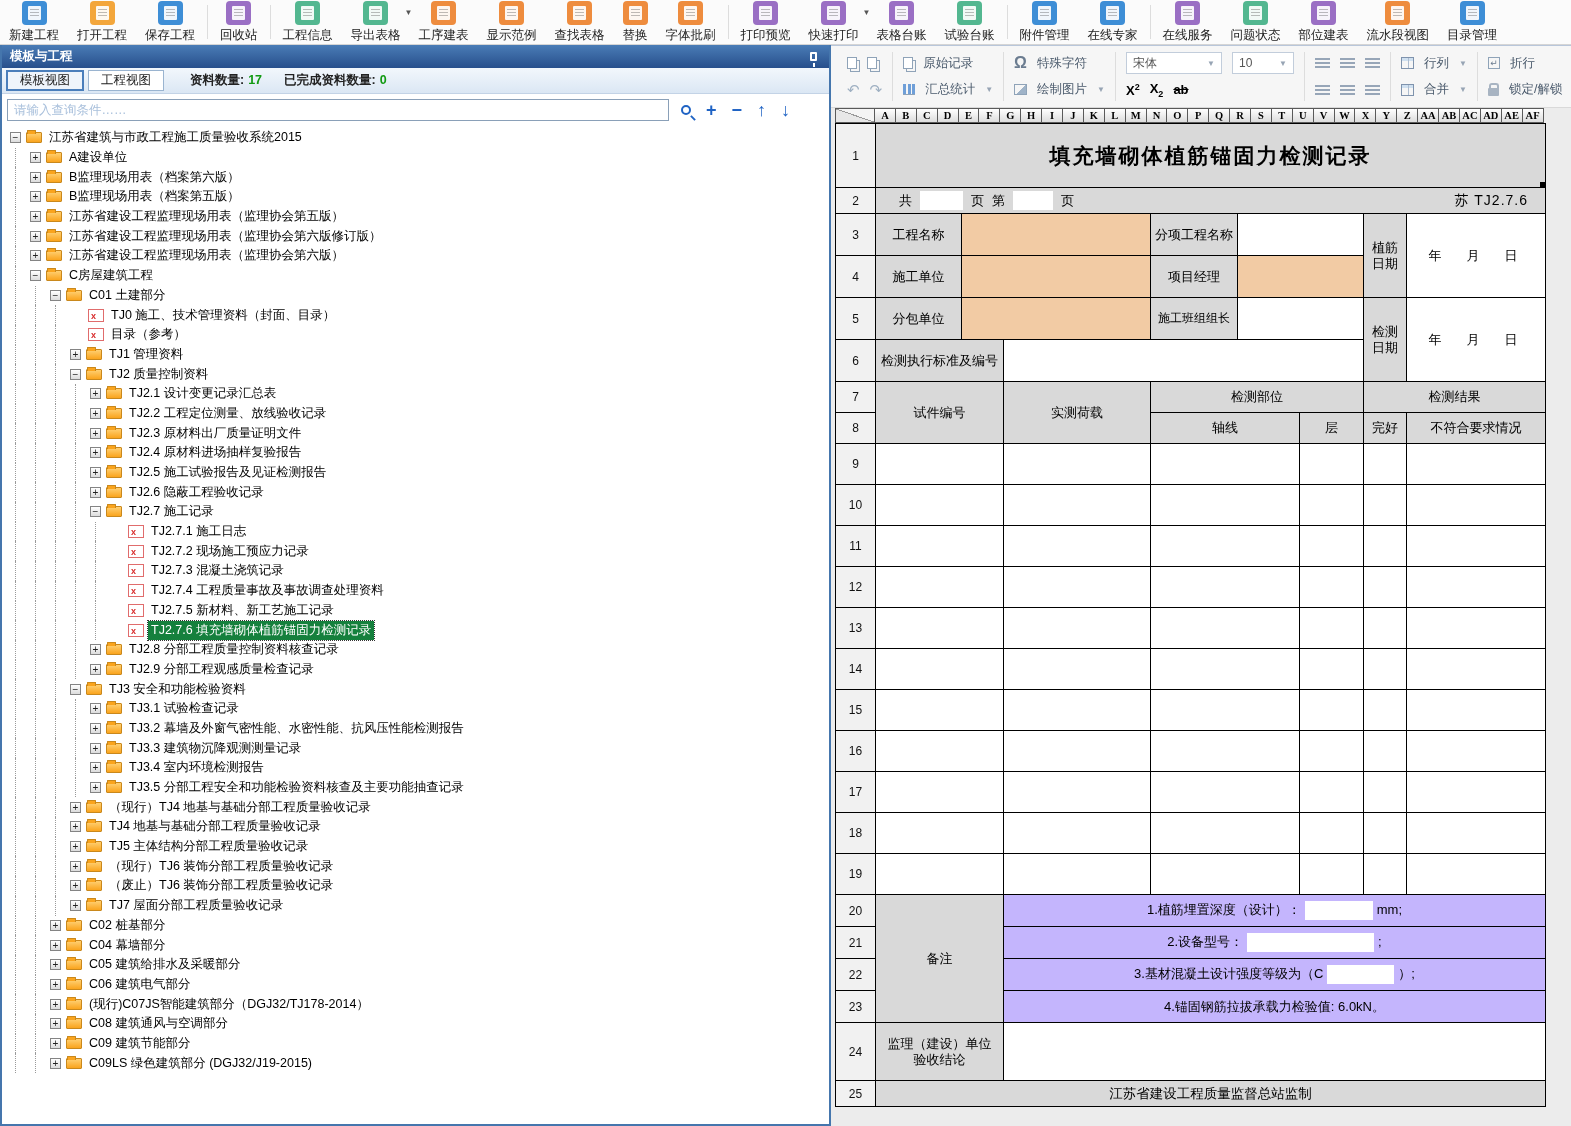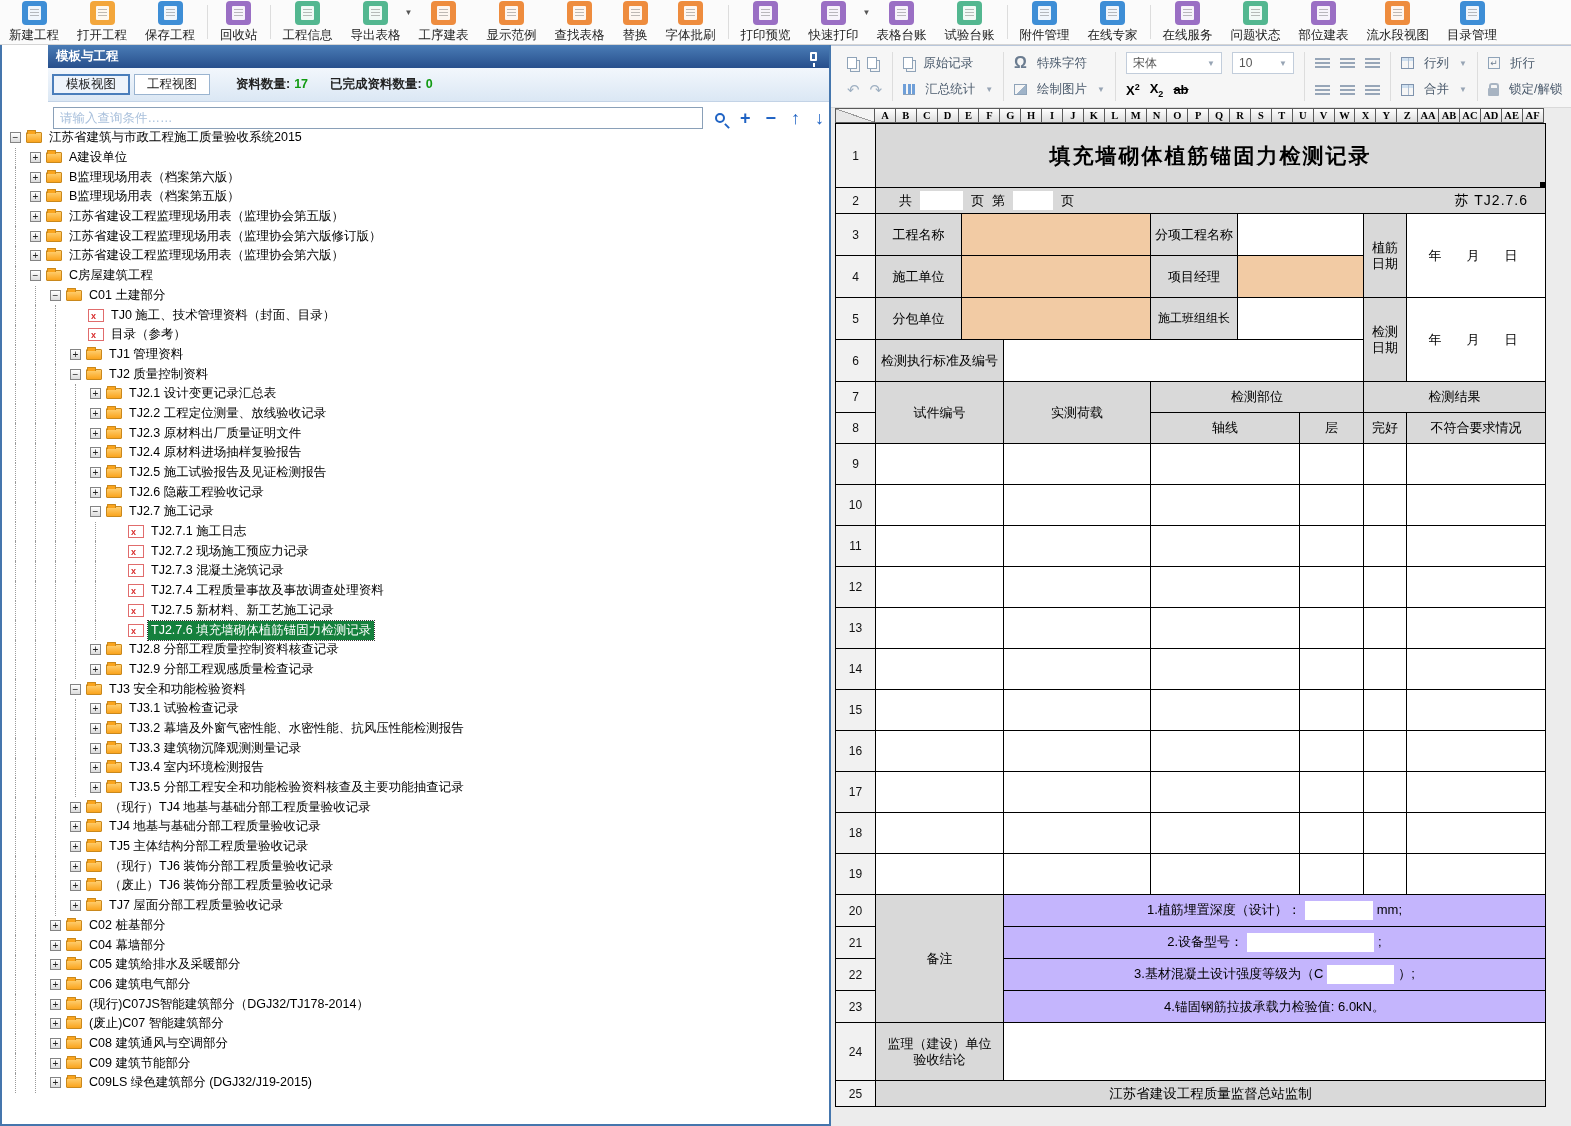--- a/index.html
+++ b/index.html
@@ -15,27 +15,27 @@
   .tile::before { content:""; position:absolute; left:6px; top:5px; width:13px; height:14px;
     background:#fff; border-radius:1px; opacity:.92; }
   .tile::after { content:""; position:absolute; left:8px; top:8px; width:9px; height:8px;
     background:repeating-linear-gradient(to bottom, rgba(0,0,0,.25) 0 1px, transparent 1px 3px); }
   .tlabel { font-size:12.5px; color:#222; margin-top:2px; white-space:nowrap; }
   .tcaret { position:absolute; right:-3px; top:9px; font-size:8px; color:#555; }
   .tsep { width:1px; height:34px; background:#ddd; margin:0 3px; flex:0 0 1px; }
 
   
   .left-panel { position:absolute; left:0; top:45px; width:831px; height:1081px; background:#fff;
-    border:2px solid #4576ad; border-top:none;padding-left:46px; }
+    border:2px solid #4576ad; border-top:none; }
   .ptitle { height:23px; background:linear-gradient(#4a7cb6,#274f8c); color:#fff; font-weight:bold;
     font-size:12.5px; display:flex; align-items:center; padding:0 8px; }
   .ptitle .sp { flex:1; }
   .pin { width:7px; height:9px; border:2px solid #fff; border-radius:1px; position:relative; margin-right:4px; }
   .pin::after { content:""; position:absolute; left:1px; top:9px; width:2px; height:4px; background:#fff; }
-  .ptabs { height:34px; background:linear-gradient(#f2f7fc,#dbe7f4); display:flex; align-items:center;
+  .ptabs { height:26px; background:linear-gradient(#f2f7fc,#dbe7f4); display:flex; align-items:center;
     padding:0 4px; border-bottom:1px solid #c3d3e6; }
   .ptab { height:21px; padding:0 12px; display:flex; align-items:center; font-size:12.5px; color:#1a1a1a;
     margin-right:4px; }
   .ptab.active { background:#eef4fb; border:2px solid #4a7ebb; }
   .ptab.inactive { background:#fff; border:1px solid #9ab4d0; }
   .pstat { font-size:12.5px; font-weight:bold; color:#222; margin-left:22px; }
   .pstat b { color:#119a11; margin-left:4px; }
   .psearch { height:31px; display:flex; align-items:center; padding:0 5px; }
   .psearch input { width:662px; height:22px; border:1px solid #8aa0b8; font-size:12.5px; padding:0 6px;
     color:#333; outline:none; }
@@ -810,29 +810,20 @@
         <div class="trow">
           <span class="guides">
             <span class="guide"></span>
             <span class="guide"></span>
           </span>
           <span class="expander plus"></span>
           <span class="nicon folder"></span>
           <span class="tlabel2">(现行)C07JS智能建筑部分（DGJ32/TJ178-2014）</span>
         </div>
 
-        <div class="trow">
-          <span class="guides">
-            <span class="guide"></span>
-            <span class="guide"></span>
-          </span>
-          <span class="expander plus"></span>
-          <span class="nicon folder"></span>
-          <span class="tlabel2">(废止)C07 智能建筑部分</span>
-        </div>
 
         <div class="trow">
           <span class="guides">
             <span class="guide"></span>
             <span class="guide"></span>
           </span>
           <span class="expander plus"></span>
           <span class="nicon folder"></span>
           <span class="tlabel2">C08 建筑通风与空调部分</span>
         </div>

